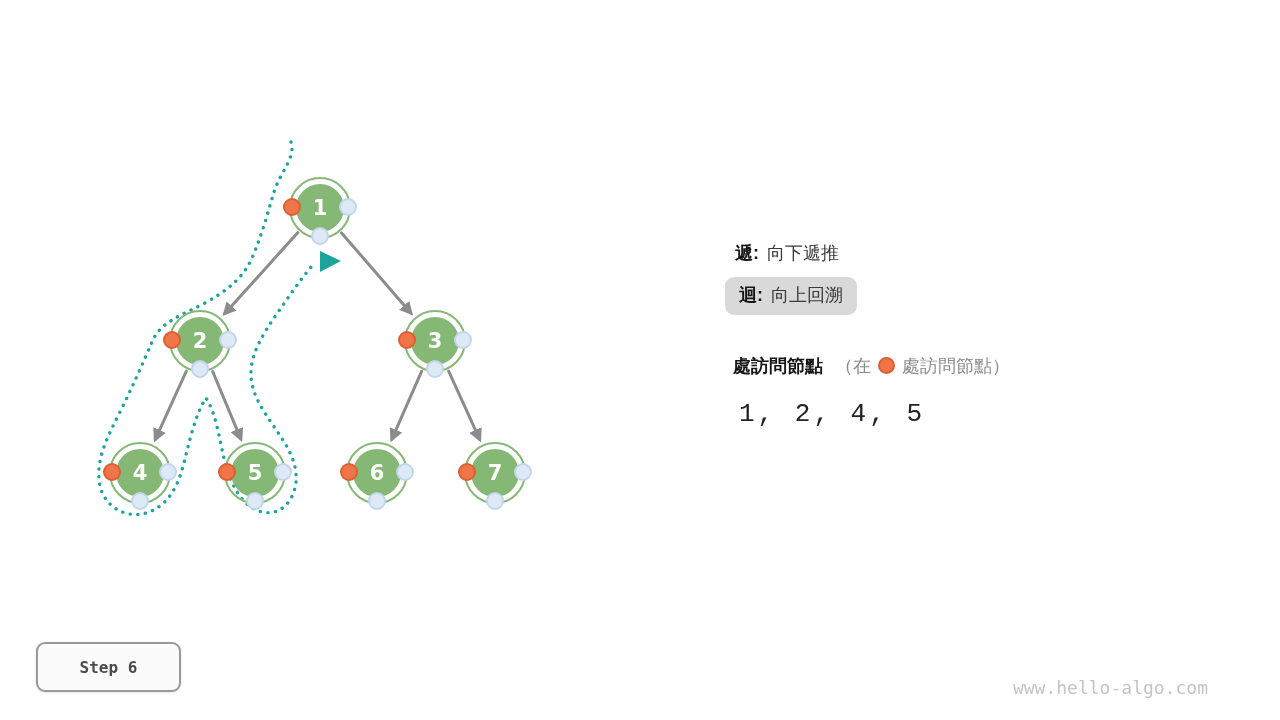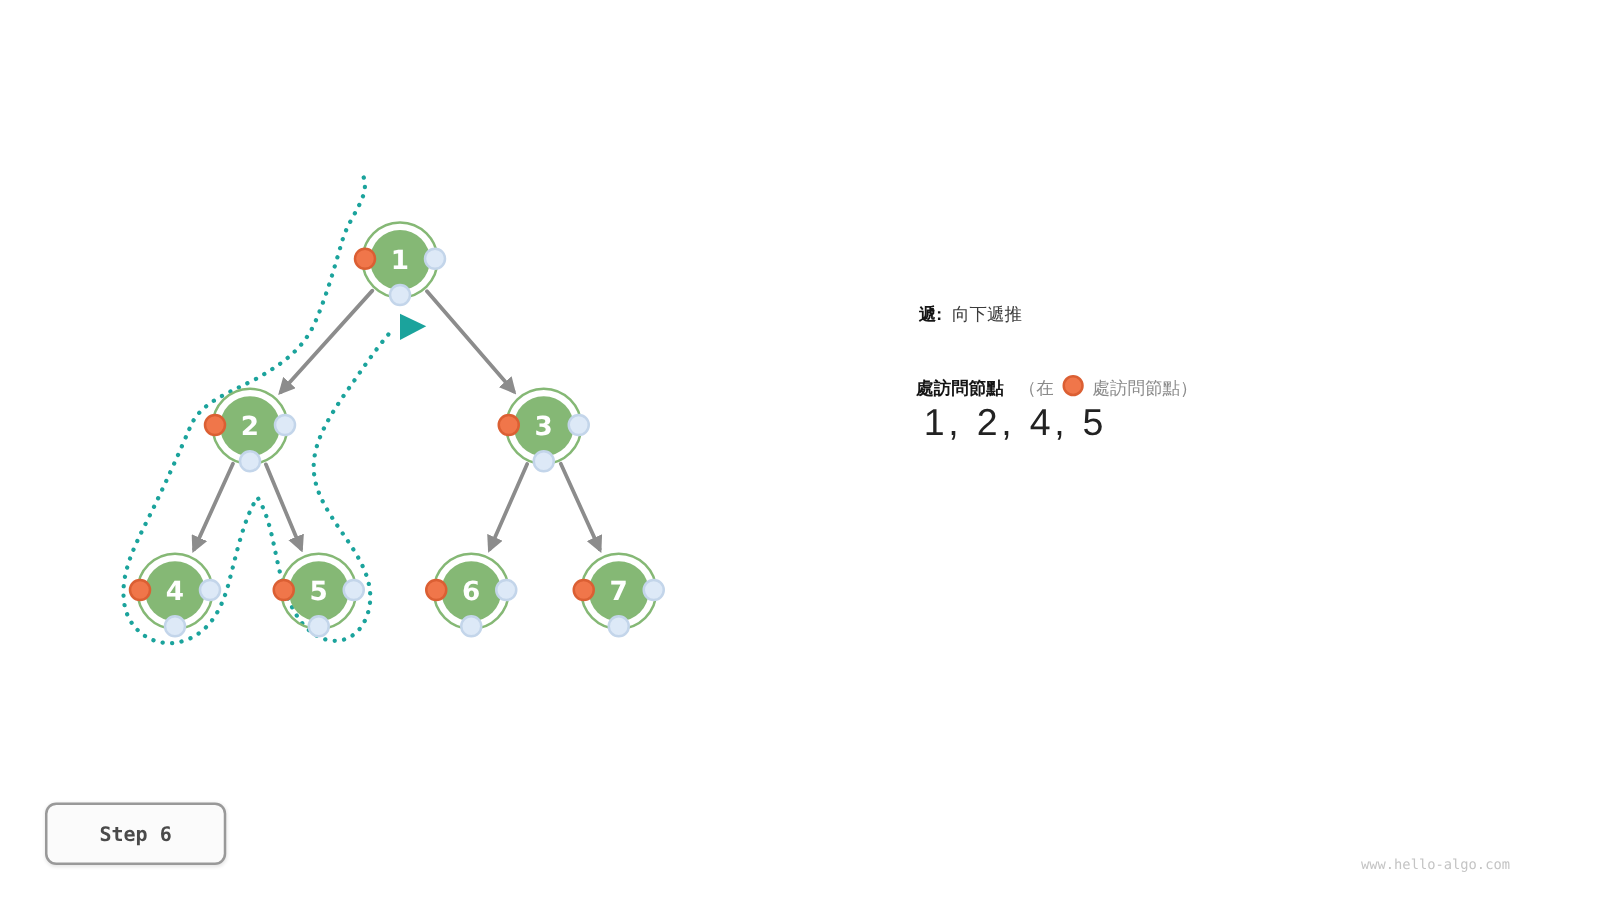--- a/index.html
+++ b/index.html
@@ -33,56 +33,56 @@
   }
   .dot {
     position:absolute; width:18px; height:18px; border-radius:50%; z-index:2;
   }
   .d-left   { left:-13px;  top:14px;    background:#f0764a; border:2px solid #db5f33; }
   .d-right  { right:-13px; top:14px;    background:#dde9f7; border:2px solid #c3d5ea; }
   .d-bottom { left:15px;   bottom:-13px;background:#dde9f7; border:2px solid #c3d5ea; }
 
   
   .legend { position:absolute; left:725px; top:242px; }
-  .legend-row { font-size:14px; color:#3a3a3a; line-height:1.3; }
+  .legend-row { font-size:18px; color:#3a3a3a; line-height:1.3; }
   .lkey { font-weight:bold; color:#151515; }
   .ltext { margin-left:8px; }
   .row-plain { padding-left:10px; }
   .pill {
     background:#d9d9d9; border-radius:9px;
     padding:7px 14px; width:fit-content; margin-top:12px;
   }
   .row-trav { margin-top:40px; padding-left:8px; }
   .note { color:#8a8a8a; margin-left:12px; }
   .inline-dot {
     display:inline-block; width:17px; height:17px; border-radius:50%;
     background:#f0764a; border:2px solid #db5f33;
     vertical-align:-2px; margin:0 7px;
   }
   .row-seq {
-    padding-left:14px;
-    font-family:Liberation Sans, sans-serif;
-    font-size:30px; letter-spacing:3px; color:#222222;
+    margin-top:20px; padding-left:14px;
+    font-family:Liberation Mono, monospace;
+    font-size:26px; letter-spacing:3px; color:#222222;
   }
 
   
   .step-badge {
     position:absolute; left:36px; top:642px; width:145px; height:50px;
     border:2px solid #999999; border-radius:9px; background:#fbfbfb;
     display:flex; align-items:center; justify-content:center;
     font-family:"DejaVu Sans Mono", monospace; font-weight:bold;
     font-size:16px; color:#4a4a4a;
     box-shadow:0 1px 3px rgba(0,0,0,0.10);
   }
 
   
   .watermark {
     position:absolute; right:72px; bottom:22px;
     font-family:"DejaVu Sans Mono", monospace;
-    font-size:11px; color:#c4c4c4;margin-top:20px;
+    font-size:18px; color:#c4c4c4;margin-top:20px;
   }
 </style>
 </head>
 <body>
 
 <div class="stage">
 
   <svg id="tree-svg" viewBox="0 0 1280 720">
       <defs>
         <marker id="ah" viewBox="0 0 10 10" refX="7.5" refY="5" markerWidth="4.5" markerHeight="4.5" orient="auto">
@@ -141,20 +141,23 @@
       <span class="dot d-right"></span>
       <span class="dot d-bottom"></span>
       <span class="tnode-label">7</span>
     </div>
     </div>
 
   <div class="legend">
     <div class="legend-row row-plain">
       <span class="lkey">遞:</span><span class="ltext">向下遞推</span>
     </div>
+    <div class="legend-row pill">
+      <span class="lkey">迴:</span><span class="ltext">向上回溯</span>
+    </div>
     <div class="legend-row row-trav">
       <span class="lkey">處訪問節點</span><span class="note"><span>（在</span><span class="inline-dot"></span><span>處訪問節點）</span></span>
     </div>
     <div class="legend-row row-seq">1, 2, 4, 5</div>
   </div>
 
   <div class="step-badge">Step 6</div>
 
   <div class="watermark">www.hello-algo.com</div>
 

